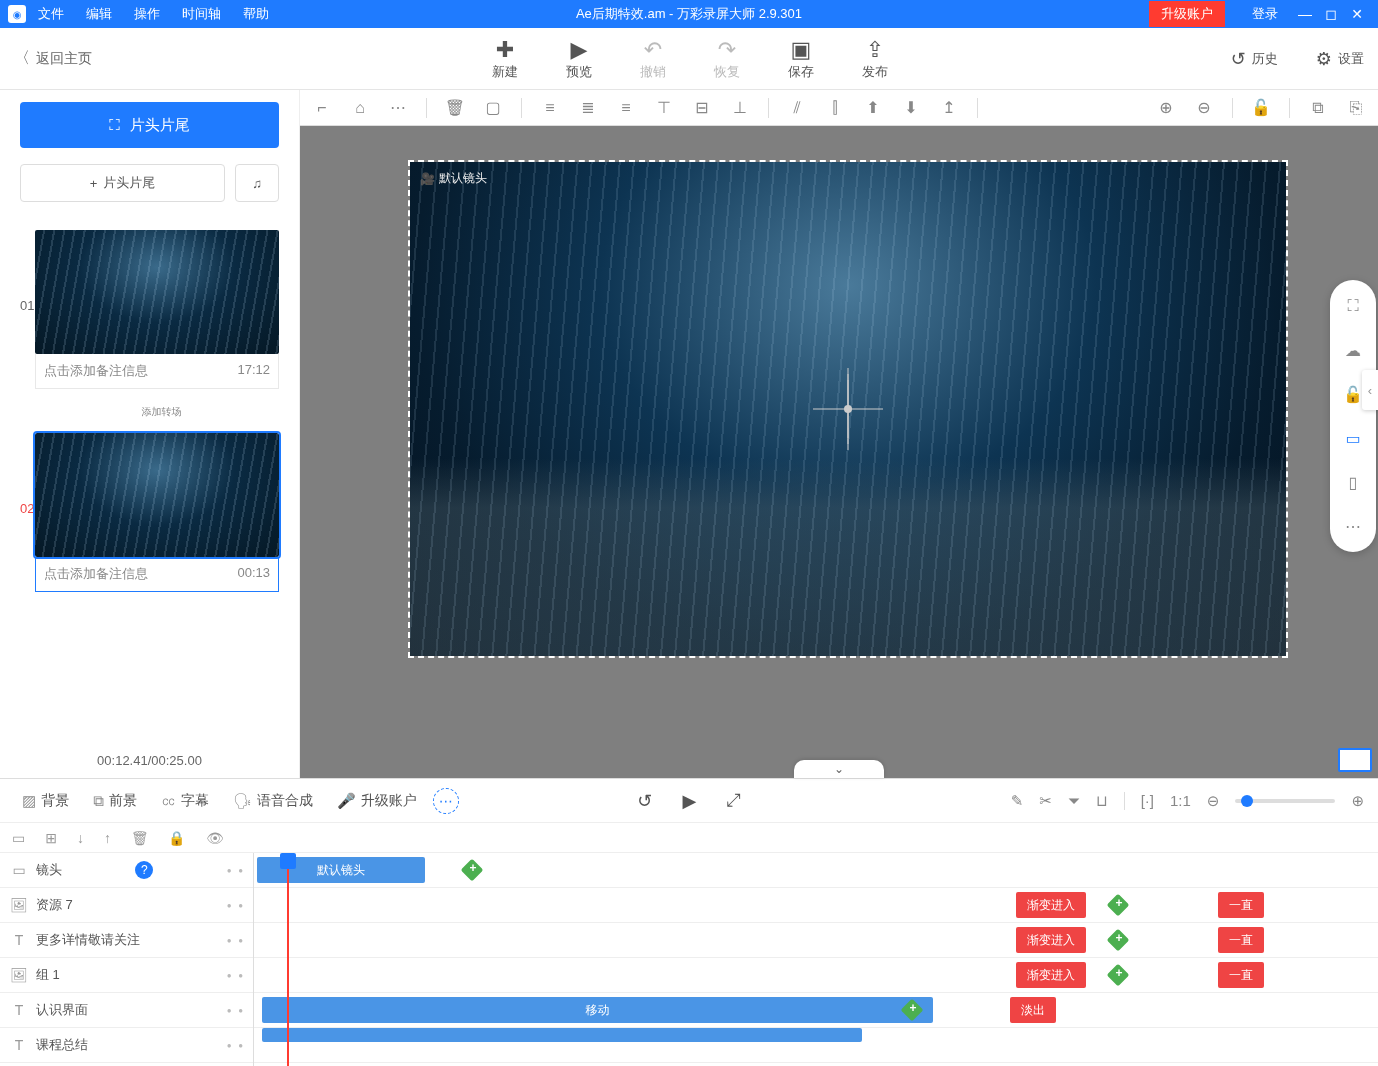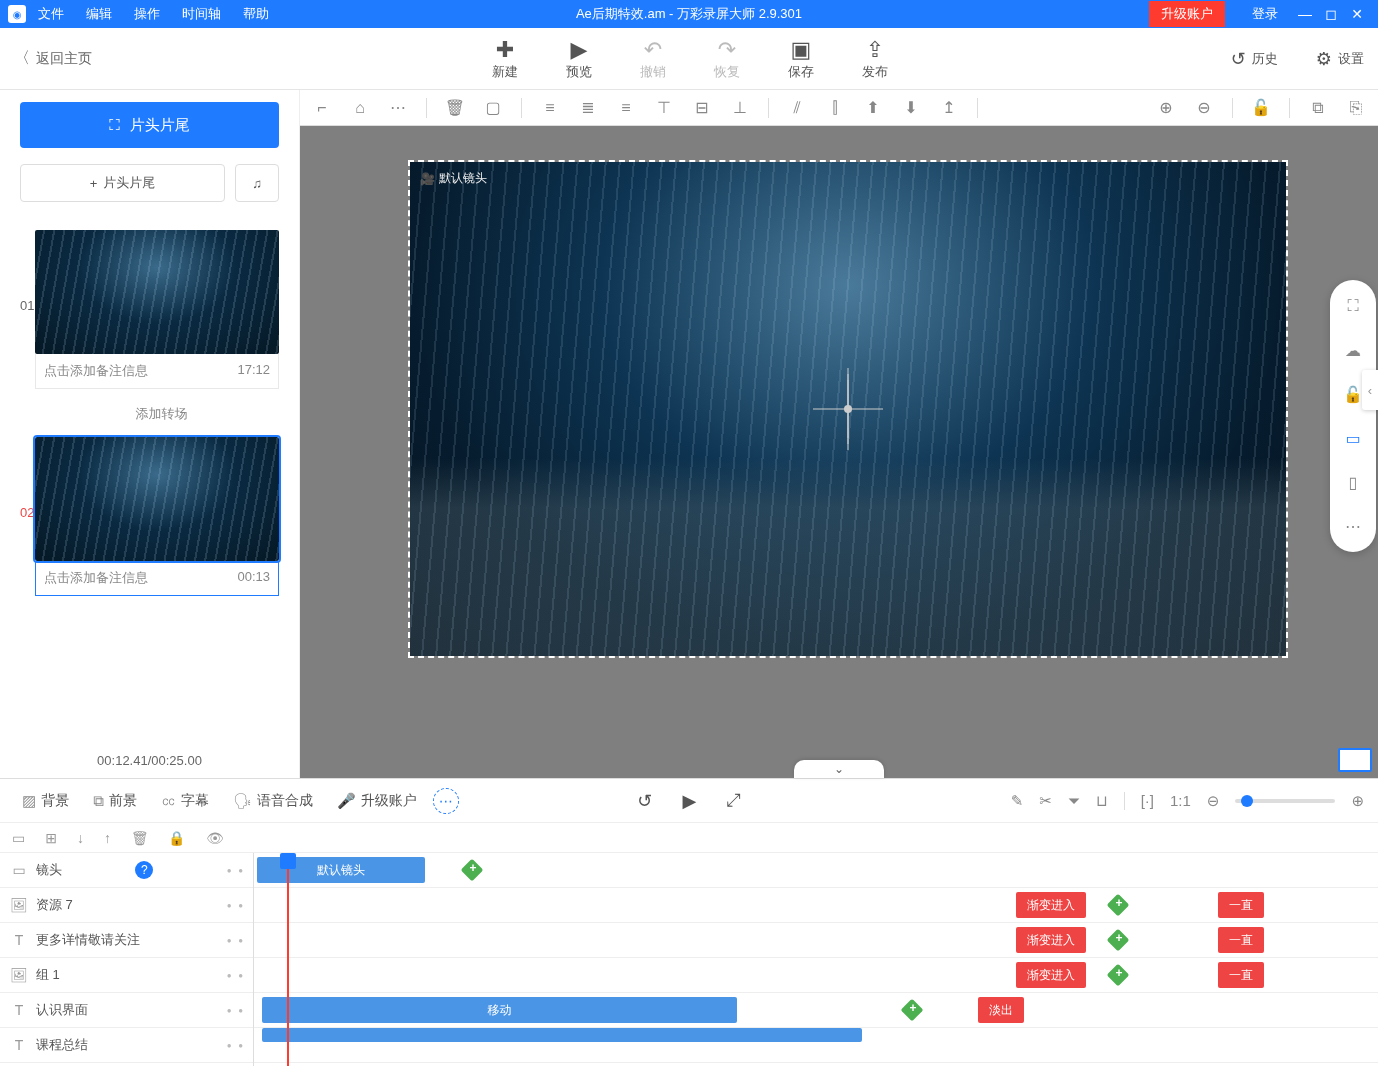--- a/index.html
+++ b/index.html
@@ -32,21 +32,21 @@
 .scene{display:flex;align-items:flex-start;margin-bottom:10px}
 .scene .num{width:24px;font-size:13px;color:#666;padding-top:68px}
 .scene .card{flex:1}
 .scene .thumb{width:244px;height:124px;background:radial-gradient(ellipse at 50% 30%,#3a6a8a 0%,#0a2a42 45%,#051825 100%);border-radius:2px;position:relative;overflow:hidden}
 .scene .thumb::before{content:"";position:absolute;inset:0;background:repeating-linear-gradient(100deg,transparent 0 8px,rgba(200,230,255,.15) 8px 10px)}
 .scene.sel .thumb{outline:2px solid #1f7bff}
 .scene.sel .num{color:#ef4444}
 .scene .meta{display:flex;justify-content:space-between;padding:8px 4px 4px;color:#888;font-size:13px}
 .scene.sel .meta{border:1px solid #1f7bff;border-top:none;padding:8px 8px}
 .scene .meta.b1{border:1px solid #e8e8e8;border-top:none;padding:8px 8px}
-.add-trans{text-align:center;color:#888;font-size:13px;padding:6px 0 14px;margin-left:24px;cursor:pointer}
+.add-trans{text-align:center;color:#888;font-size:10px;padding:6px 0 14px;margin-left:24px;cursor:pointer}
 .sidebar .time{position:absolute;bottom:10px;left:0;right:0;text-align:center;color:#666;font-size:13px}
 .canvas-wrap{flex:1;background:#7f7f7f;position:relative}
 .canvas-tools{height:36px;background:#fff;display:flex;align-items:center;padding:0 8px;gap:10px;border-bottom:1px solid #ddd}
 .ct-sep{width:1px;height:20px;background:#ddd;margin:0 4px}
 .ct-btn{width:28px;height:28px;display:flex;align-items:center;justify-content:center;color:#888;cursor:pointer;font-size:16px}
 .canvas{position:absolute;left:110px;top:72px;width:876px;height:494px;background:radial-gradient(ellipse at 50% 25%,#4a7a9a 0%,#0d3452 40%,#061c2e 70%,#03101c 100%);outline:2px dashed #fff}
 .canvas::before{content:"";position:absolute;inset:0;background:repeating-linear-gradient(95deg,transparent 0 12px,rgba(200,230,255,.12) 12px 14px),linear-gradient(to top,rgba(80,100,110,.4) 0 30%,transparent 40%)}
 .canvas .label{position:absolute;left:10px;top:8px;color:#eee;font-size:12px;display:flex;align-items:center;gap:4px}
 .canvas .crosshair{position:absolute;left:50%;top:50%;width:70px;height:70px;transform:translate(-50%,-50%)}
 .canvas .crosshair::before,.canvas .crosshair::after{content:"";position:absolute;background:#ccc}
@@ -349,22 +349,22 @@
         <div class="clip light" style="left:762px;width:70px">渐变进入</div>
         <div class="diamond" style="left:856px"></div>
         <div class="clip light" style="left:964px;width:46px">一直</div>
       </div>
       <div class="track-row">
         <div class="clip light" style="left:762px;width:70px">渐变进入</div>
         <div class="diamond" style="left:856px"></div>
         <div class="clip light" style="left:964px;width:46px">一直</div>
       </div>
       <div class="track-row">
-        <div class="clip" style="left:8px;width:475px">移动</div>
+        <div class="clip" style="left:8px;width:671px">移动</div>
         <div class="diamond" style="left:650px"></div>
-        <div class="clip light" style="left:724px;width:46px">淡出</div>
+        <div class="clip light" style="left:756px;width:46px">淡出</div>
       </div>
       <div class="track-row">
         <div class="clip" style="left:8px;width:600px;height:14px;top:0"></div>
       </div>
     </div>
   </div>
 </div>
 
 </body></html>

